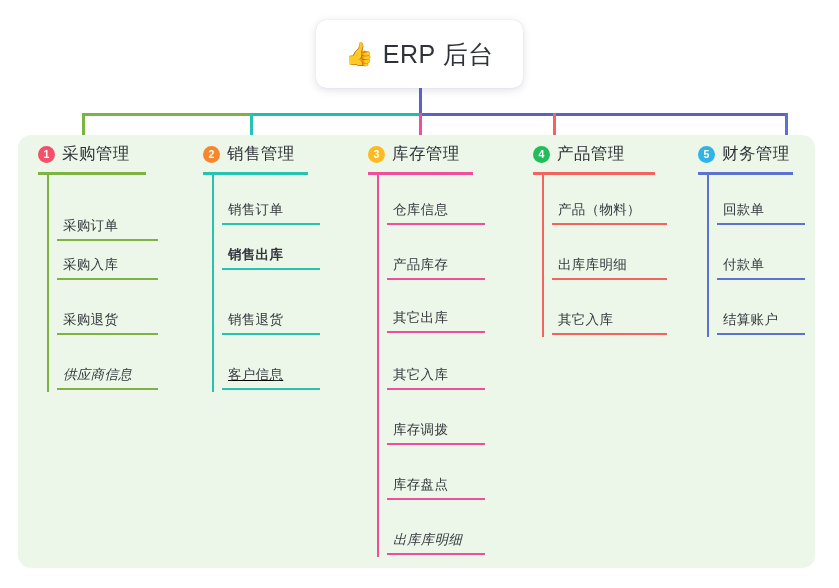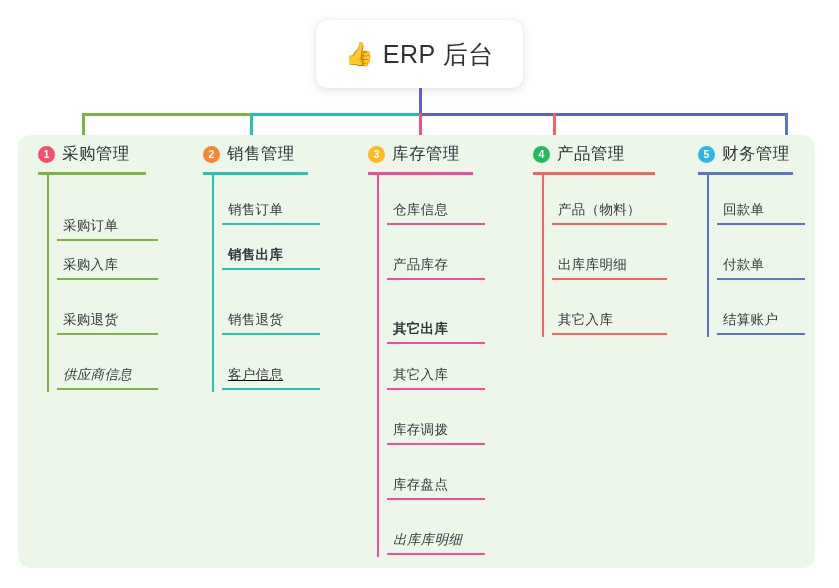--- a/index.html
+++ b/index.html
@@ -133,21 +133,21 @@
           <div class="head-rule" style="width: 105px; background: rgb(238, 78, 155);"></div>
           <div class="spine" style="height: 382px; background: rgb(238, 78, 155);"></div>
           <div class="item" style="top: 66px;">
             <span class="item-label">仓库信息</span>
             <span class="item-rule" style="width: 98px; background: rgb(238, 78, 155);"></span>
           </div>
           <div class="item" style="top: 121px;">
             <span class="item-label">产品库存</span>
             <span class="item-rule" style="width: 98px; background: rgb(238, 78, 155);"></span>
           </div>
-          <div class="item" style="top: 185px; font-weight: bold;">
+          <div class="item" style="top: 174px;">
             <span class="item-label">其它出库</span>
             <span class="item-rule" style="width: 98px; background: rgb(238, 78, 155);"></span>
           </div>
           <div class="item" style="top: 231px;">
             <span class="item-label">其它入库</span>
             <span class="item-rule" style="width: 98px; background: rgb(238, 78, 155);"></span>
           </div>
           <div class="item" style="top: 286px;">
             <span class="item-label">库存调拨</span>
             <span class="item-rule" style="width: 98px; background: rgb(238, 78, 155);"></span>

